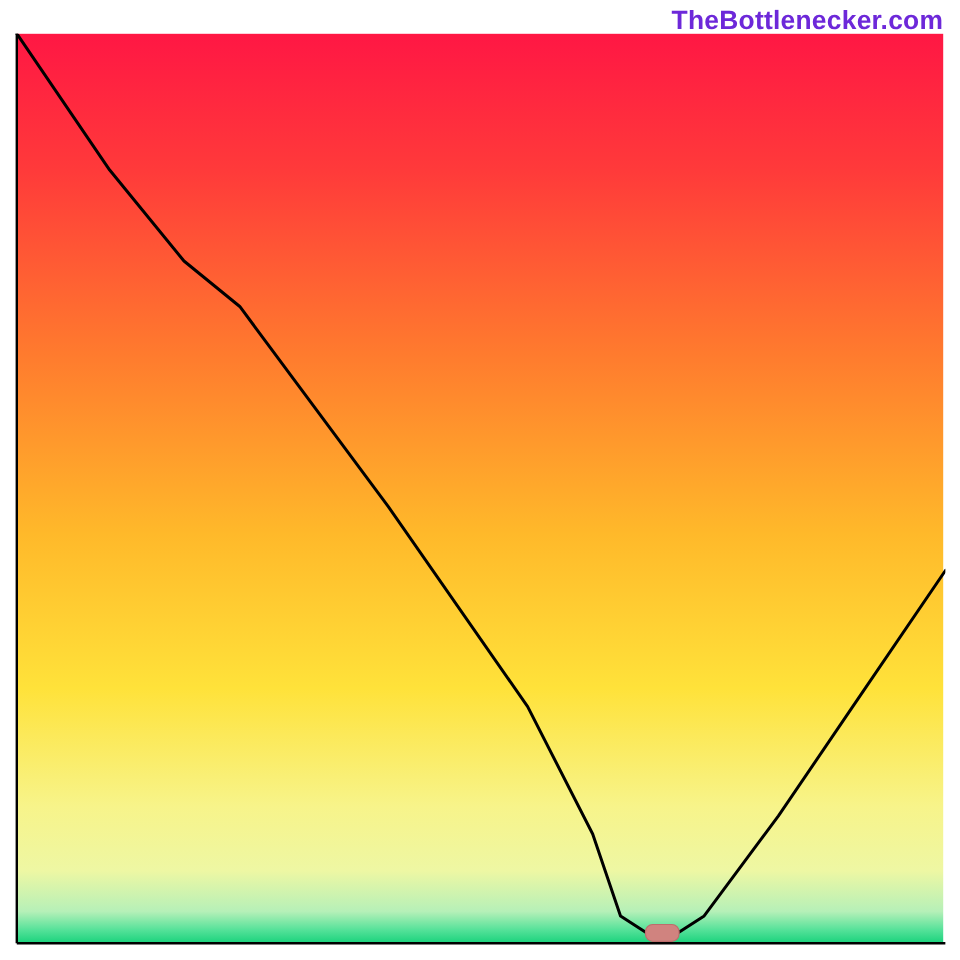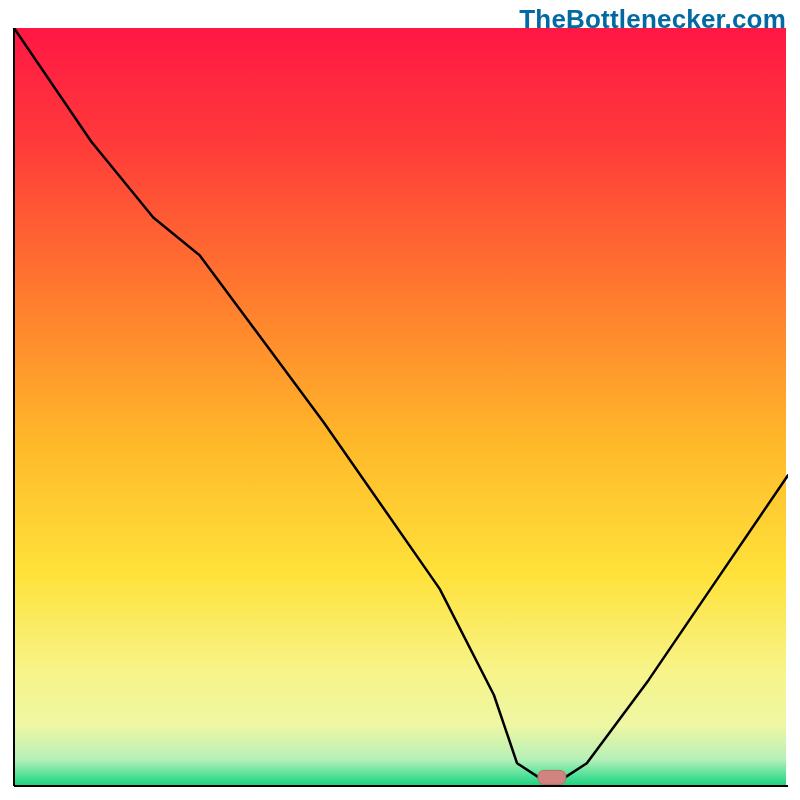--- a/index.html
+++ b/index.html
@@ -12,23 +12,23 @@
   }
   .chart-wrap {
     position: relative;
     width: 800px;
     height: 800px;
   }
   .attribution {
     position: absolute;
     top: 4px;
     right: 14px;
-    font-size: 26px;
+    font-size: 22px;
     font-weight: 600;
-    color: #0369a1;
+    color: #6d28d9;
     letter-spacing: 0.2px;
     user-select: text;
   }
   .plot-area {
     position: absolute;
     left: 12px;
     top: 28px;
     width: 776px;
     height: 760px;
   }

